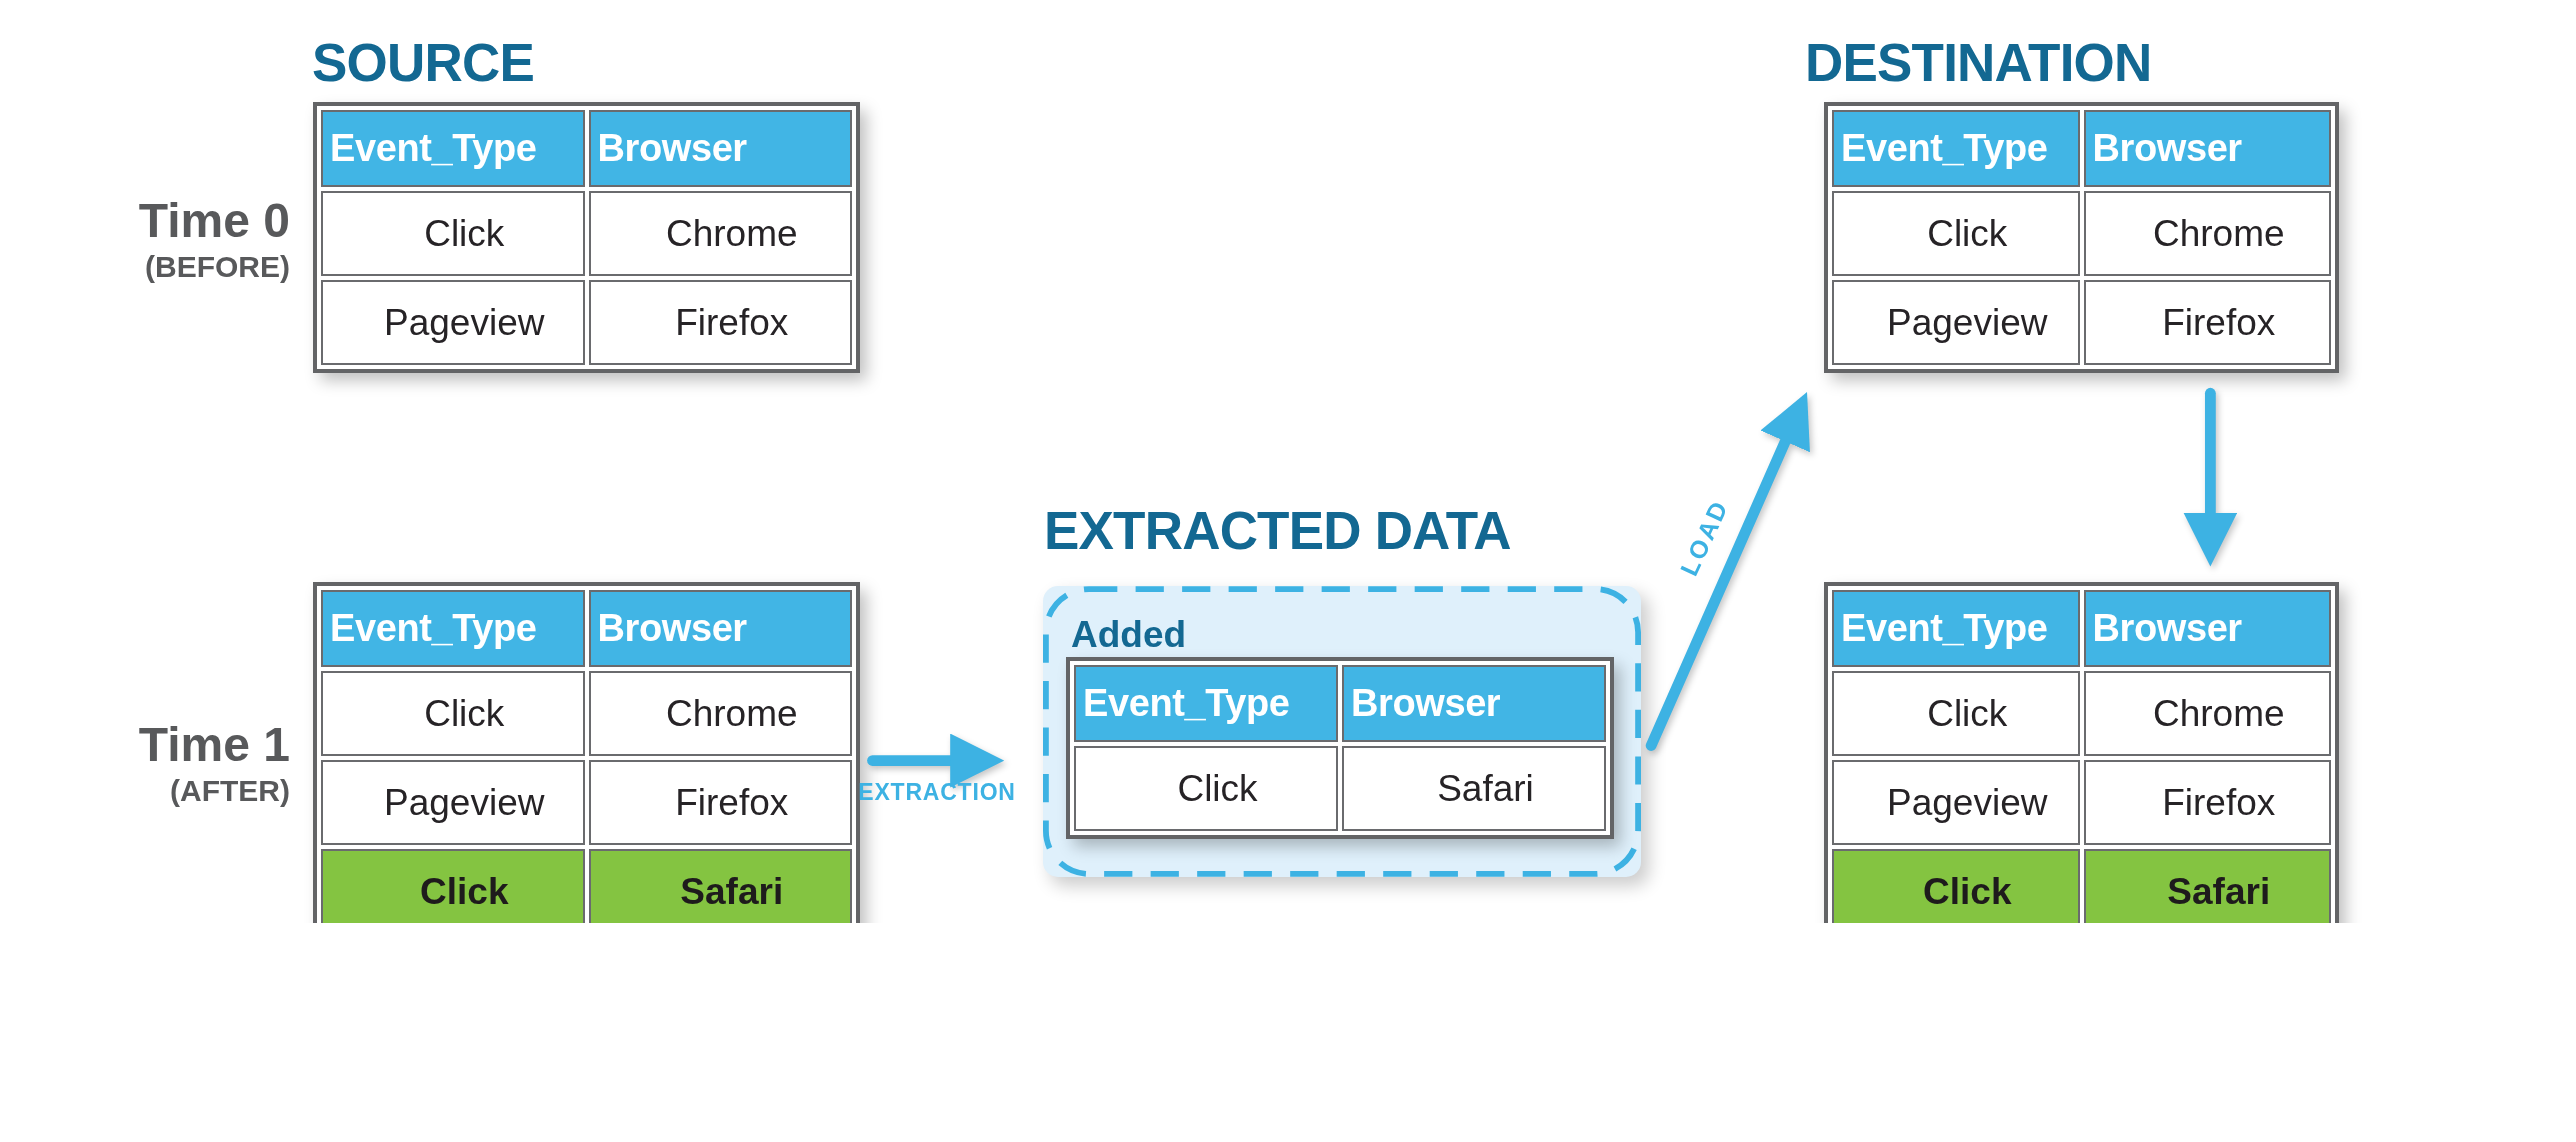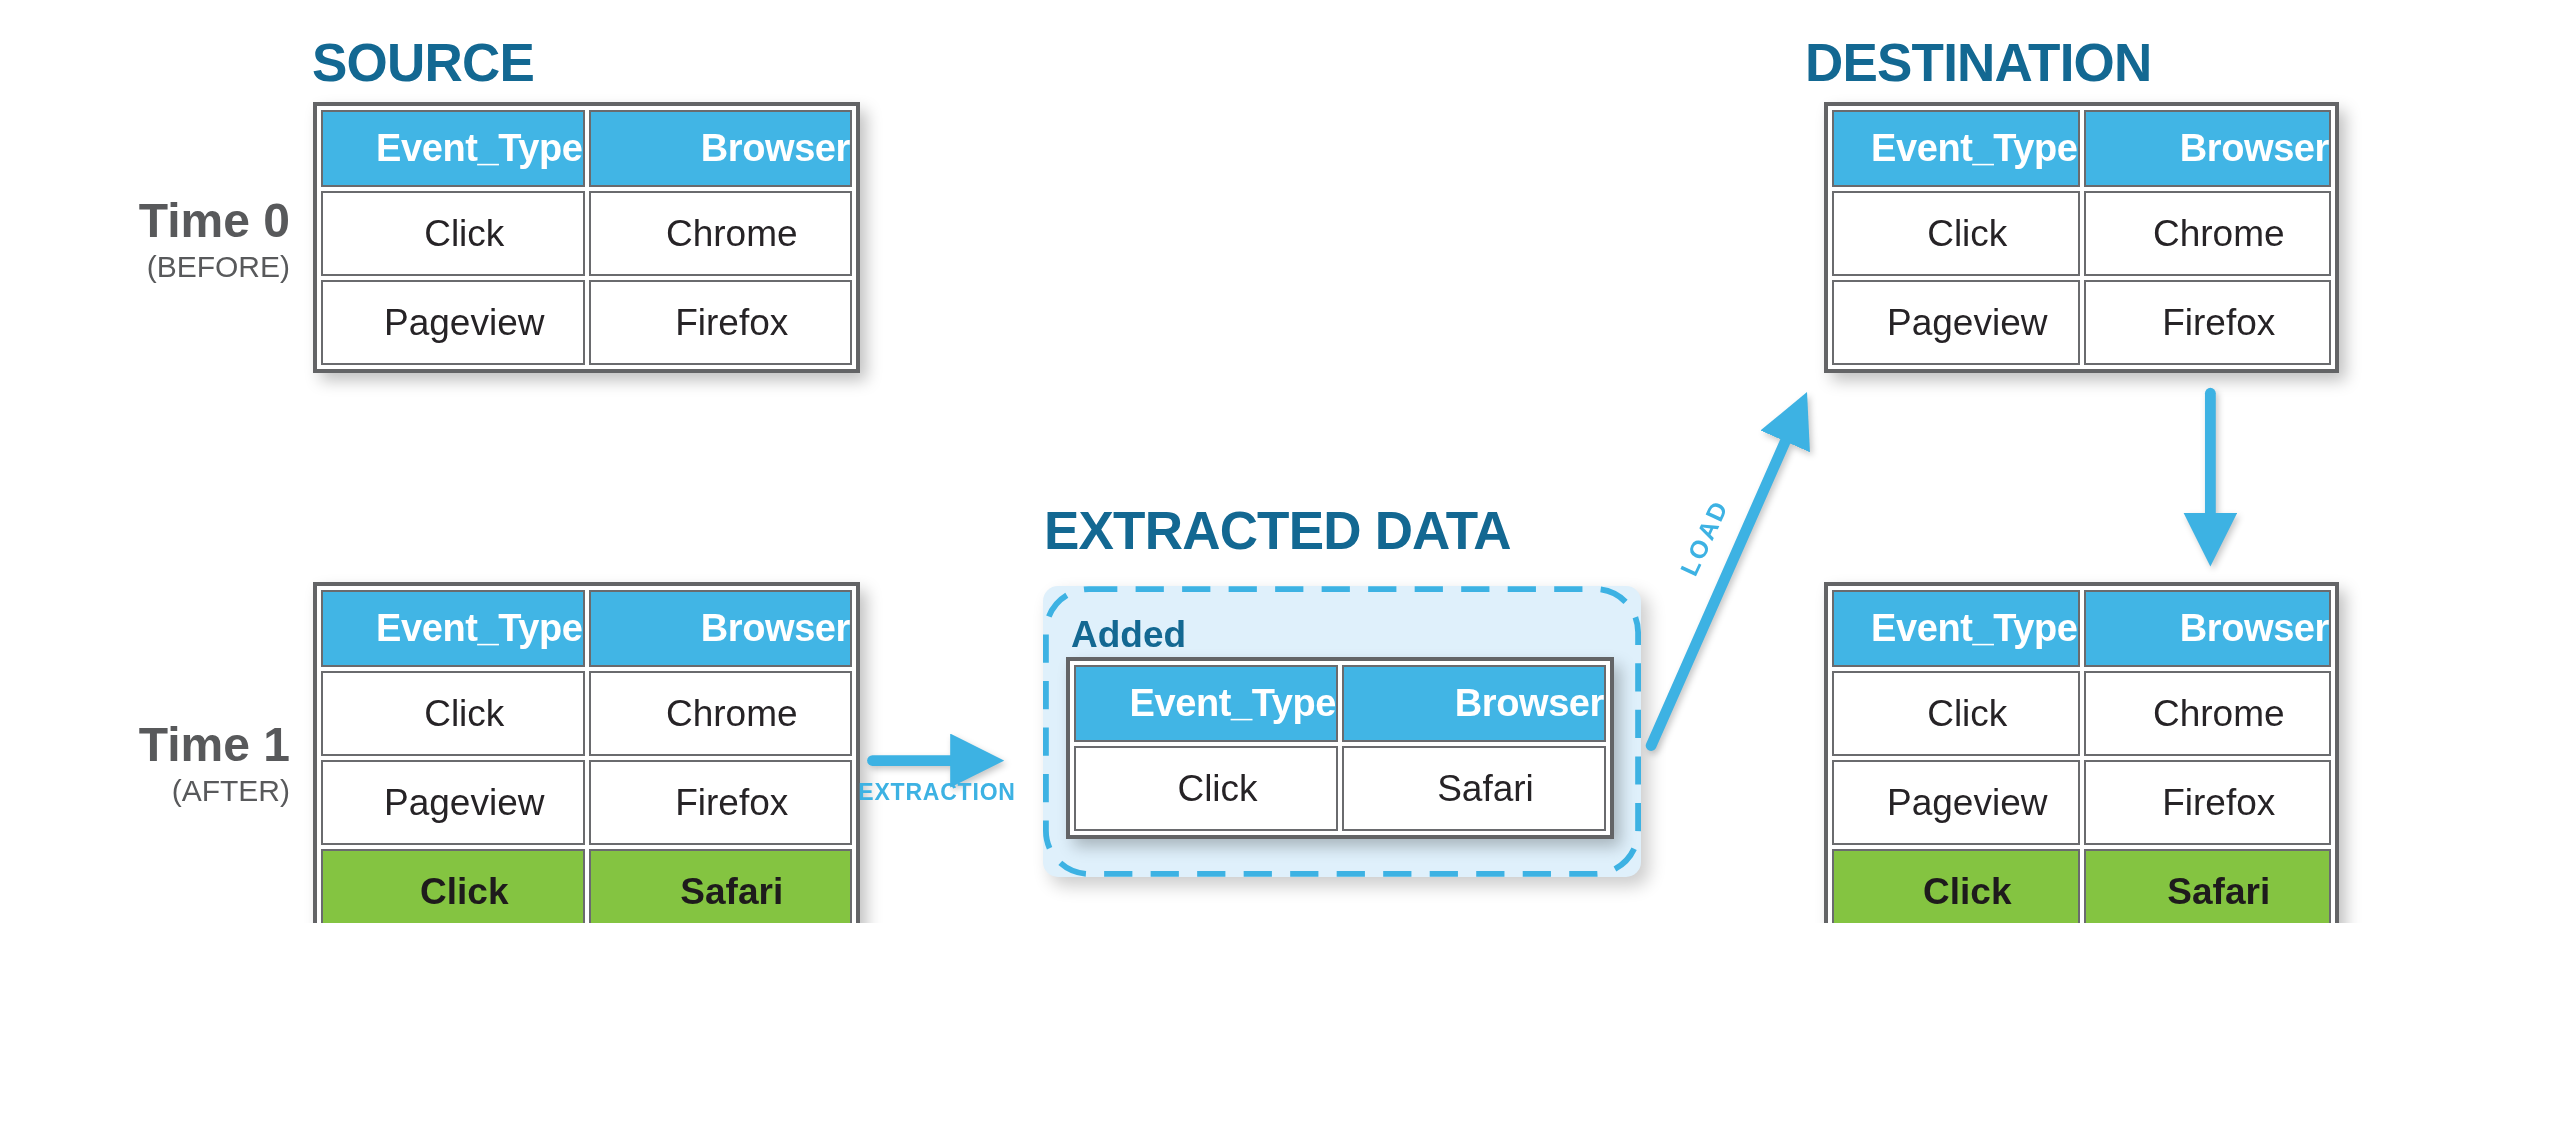--- a/index.html
+++ b/index.html
@@ -35,21 +35,21 @@
   .time-label{
     position:absolute;
     width:224px;
     text-align:right;
     color:var(--label-gray);
     line-height:1.05;
   }
   #t0{left:66px;top:196px;}
   #t1{left:66px;top:720px;}
   .time-title{font-size:48px;font-weight:bold;}
-  .time-sub{font-size:30px;font-weight:normal;margin-top:5px;}
+  .time-sub{font-size:30px;font-weight:bold;margin-top:5px;}
 
   table.grid{
     position:absolute;
     table-layout:fixed;
     border-collapse:separate;
     border-spacing:4.2px;
     background:#ffffff;
     border:4.2px solid #636466;
     box-shadow:6.6px 7.5px 15px rgba(0,0,0,0.25);
   }
@@ -61,22 +61,22 @@
 
   table.grid col{width:50%;}
   table.grid th{
     height:73px;
     border:2.5px solid var(--border-gray);
     background:var(--header-blue);
     color:#ffffff;
     font-size:38px;
     font-weight:bold;
     letter-spacing:-0.4px;
-    text-align:right;
-    padding:0 0 0 23px;
+    text-align:left;
+    padding:0 0 0 7px;
   }
   table.grid td{
     height:81px;
     border:2.5px solid var(--border-gray);
     background:#ffffff;
     color:var(--cell-text);
     font-size:37px;
     text-align:center;
     padding:0 0 0 23px;
     white-space:nowrap;

